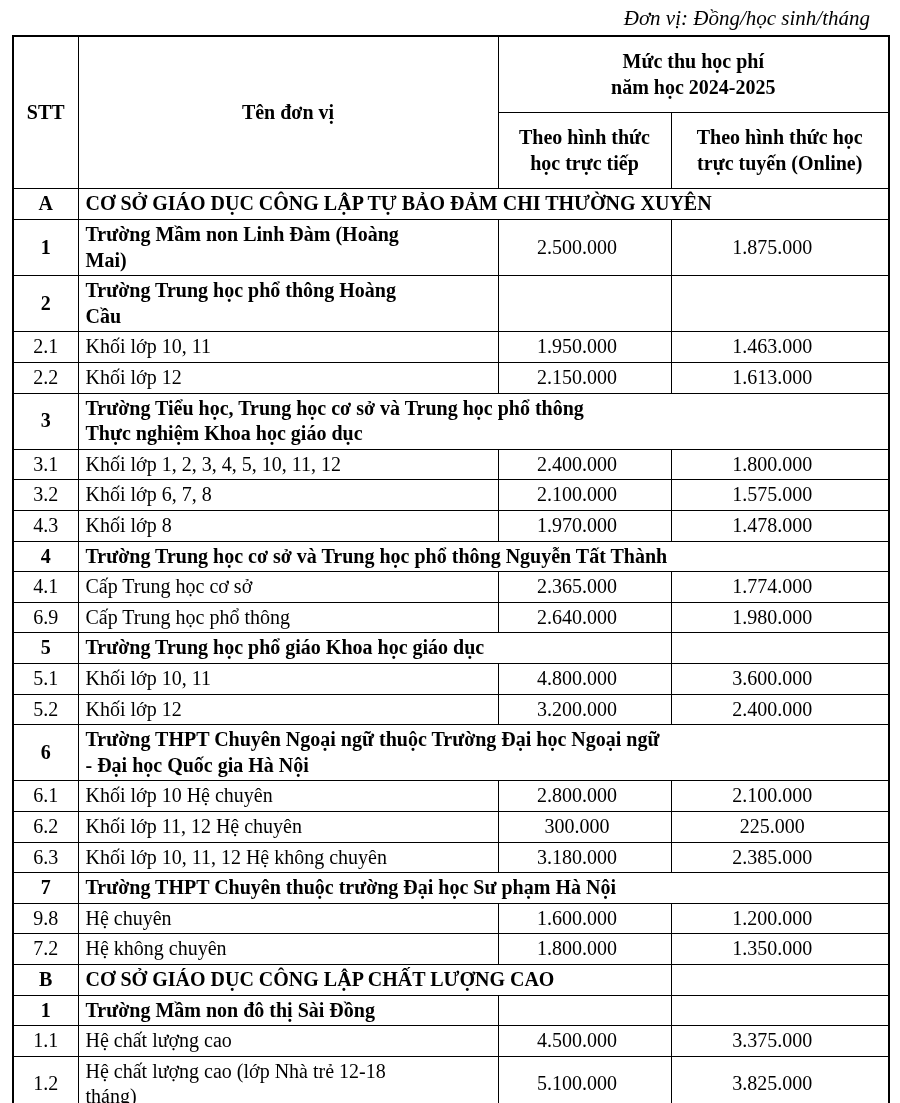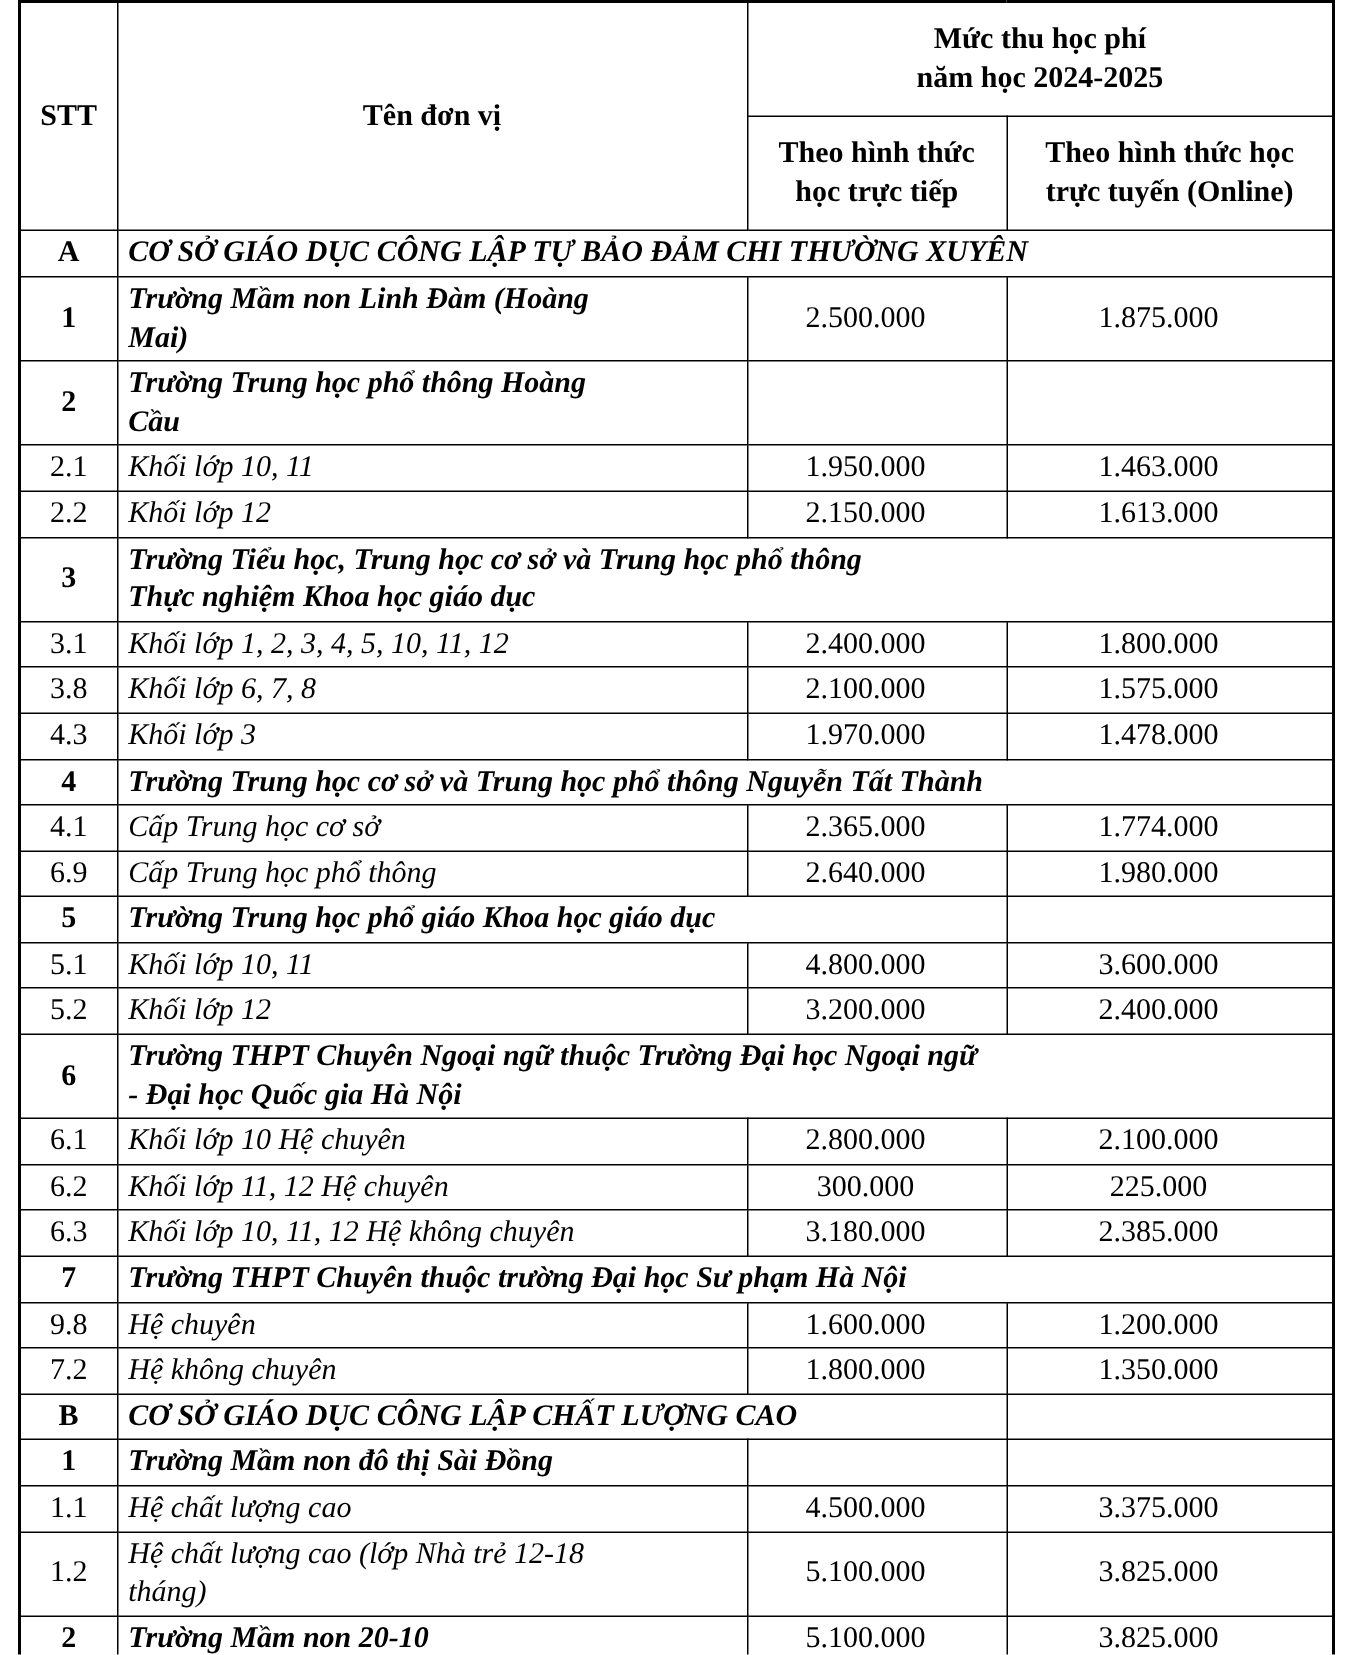--- a/index.html
+++ b/index.html
@@ -36,28 +36,29 @@
   .fee-table th {
     font-weight: bold;
     text-align: center;
     white-space: pre-line;
     padding: 12px 4px;
   }
   thead tr.h1 { height: 51px; }
   thead tr.h2 { height: 52px; }
   tbody tr { height: 28px; }
   td.stt  { text-align: center; padding: 1px 2px; }
-  td.name { text-align: left; padding: 2px 8px 2px 7px; white-space: pre-line; font-style: italic; }
+  td.name { text-align: left; padding: 2px 8px 2px 7px; white-space: pre-line; }
   td.fee  { text-align: center; padding: 1px 17px 1px 2px; }
   .b { font-weight: bold; }
 </style>
 </head>
 <body>
 
 <div class="page">
+  <div class="caption">Đơn vị: Đồng/học sinh/tháng</div>
 
   <table class="fee-table">
     <colgroup>
       <col style="width:65px">
       <col style="width:420px">
       <col style="width:173px">
       <col style="width:218px">
     </colgroup>
     <thead>
       <tr class="h1">
@@ -109,28 +110,28 @@
           <td class="name b" colspan="3">Trường Tiểu học, Trung học cơ sở và Trung học phổ thông
 Thực nghiệm Khoa học giáo dục</td>
         </tr>
         <tr>
           <td class="stt">3.1</td>
           <td class="name">Khối lớp 1, 2, 3, 4, 5, 10, 11, 12</td>
           <td class="fee">2.400.000</td>
           <td class="fee">1.800.000</td>
         </tr>
         <tr>
-          <td class="stt">3.8</td>
+          <td class="stt">3.2</td>
           <td class="name">Khối lớp 6, 7, 8</td>
           <td class="fee">2.100.000</td>
           <td class="fee">1.575.000</td>
         </tr>
         <tr>
           <td class="stt">4.3</td>
-          <td class="name">Khối lớp 3</td>
+          <td class="name">Khối lớp 8</td>
           <td class="fee">1.970.000</td>
           <td class="fee">1.478.000</td>
         </tr>
         <tr>
           <td class="stt b">4</td>
           <td class="name b" colspan="3">Trường Trung học cơ sở và Trung học phổ thông Nguyễn Tất Thành</td>
         </tr>
         <tr>
           <td class="stt">4.1</td>
           <td class="name">Cấp Trung học cơ sở</td>

